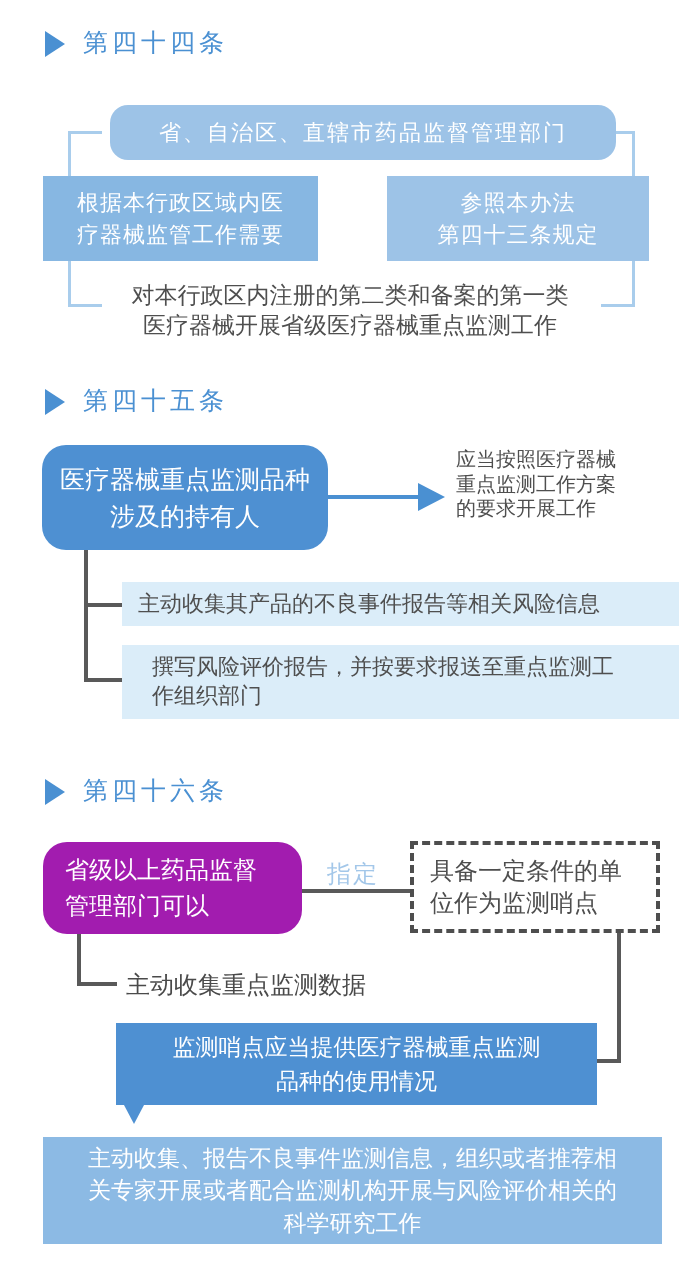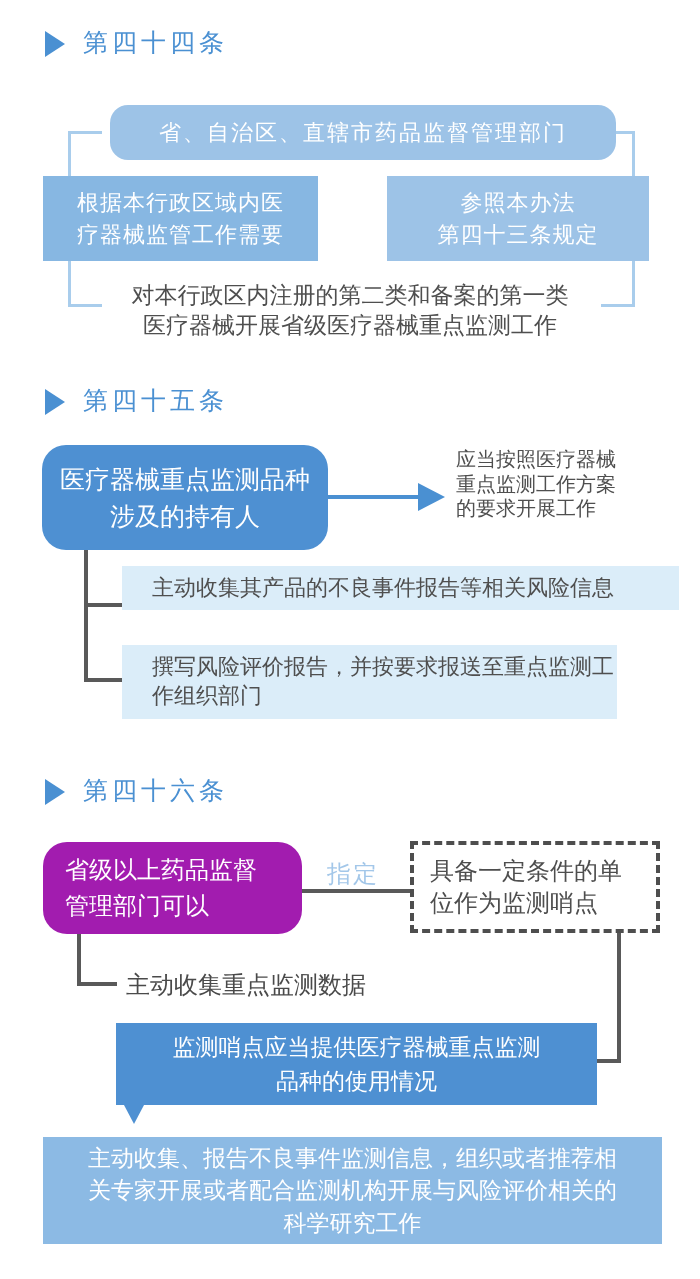--- a/index.html
+++ b/index.html
@@ -80,26 +80,26 @@
   <div class="abs arrow-head" style="left:418px;top:483px;"></div>
 
   <div class="abs pre dark-text" style="left:456px;top:447px;width:225px;font-size:20px;line-height:1.23;">应当按照医疗器械
 重点监测工作方案
 的要求开展工作</div>
 
   <div class="abs gline" style="left:84px;top:550px;width:4px;height:132px;"></div>
   <div class="abs gline" style="left:84px;top:603px;width:38px;height:4px;"></div>
   <div class="abs gline" style="left:84px;top:678px;width:38px;height:4px;"></div>
 
-  <div class="abs box pale" style="left:122px;top:566px;width:557px;height:44px;
-       font-size:22px;padding-left:30px;">
+  <div class="abs box pale" style="left:122px;top:582px;width:557px;height:44px;
+       font-size:22px;padding-left:16px;">
     <span class="pre">主动收集其产品的不良事件报告等相关风险信息</span>
   </div>
 
-  <div class="abs box pale" style="left:122px;top:645px;width:495px;height:74px;
+  <div class="abs box pale" style="left:122px;top:645px;width:557px;height:74px;
        font-size:22px;padding-left:30px;line-height:1.3;">
     <span class="pre">撰写风险评价报告，并按要求报送至重点监测工
 作组织部门</span>
   </div>
 
   <div class="abs tri-right" style="left:45px;top:779px;"></div>
   <div class="abs sec-title" style="left:83px;top:774px;">第四十六条</div>
 
   <div class="abs box rounded-lg" style="left:43px;top:842px;width:259px;height:92px;background:#a21caf;
        font-size:24px;line-height:1.5;padding-left:22px;">

